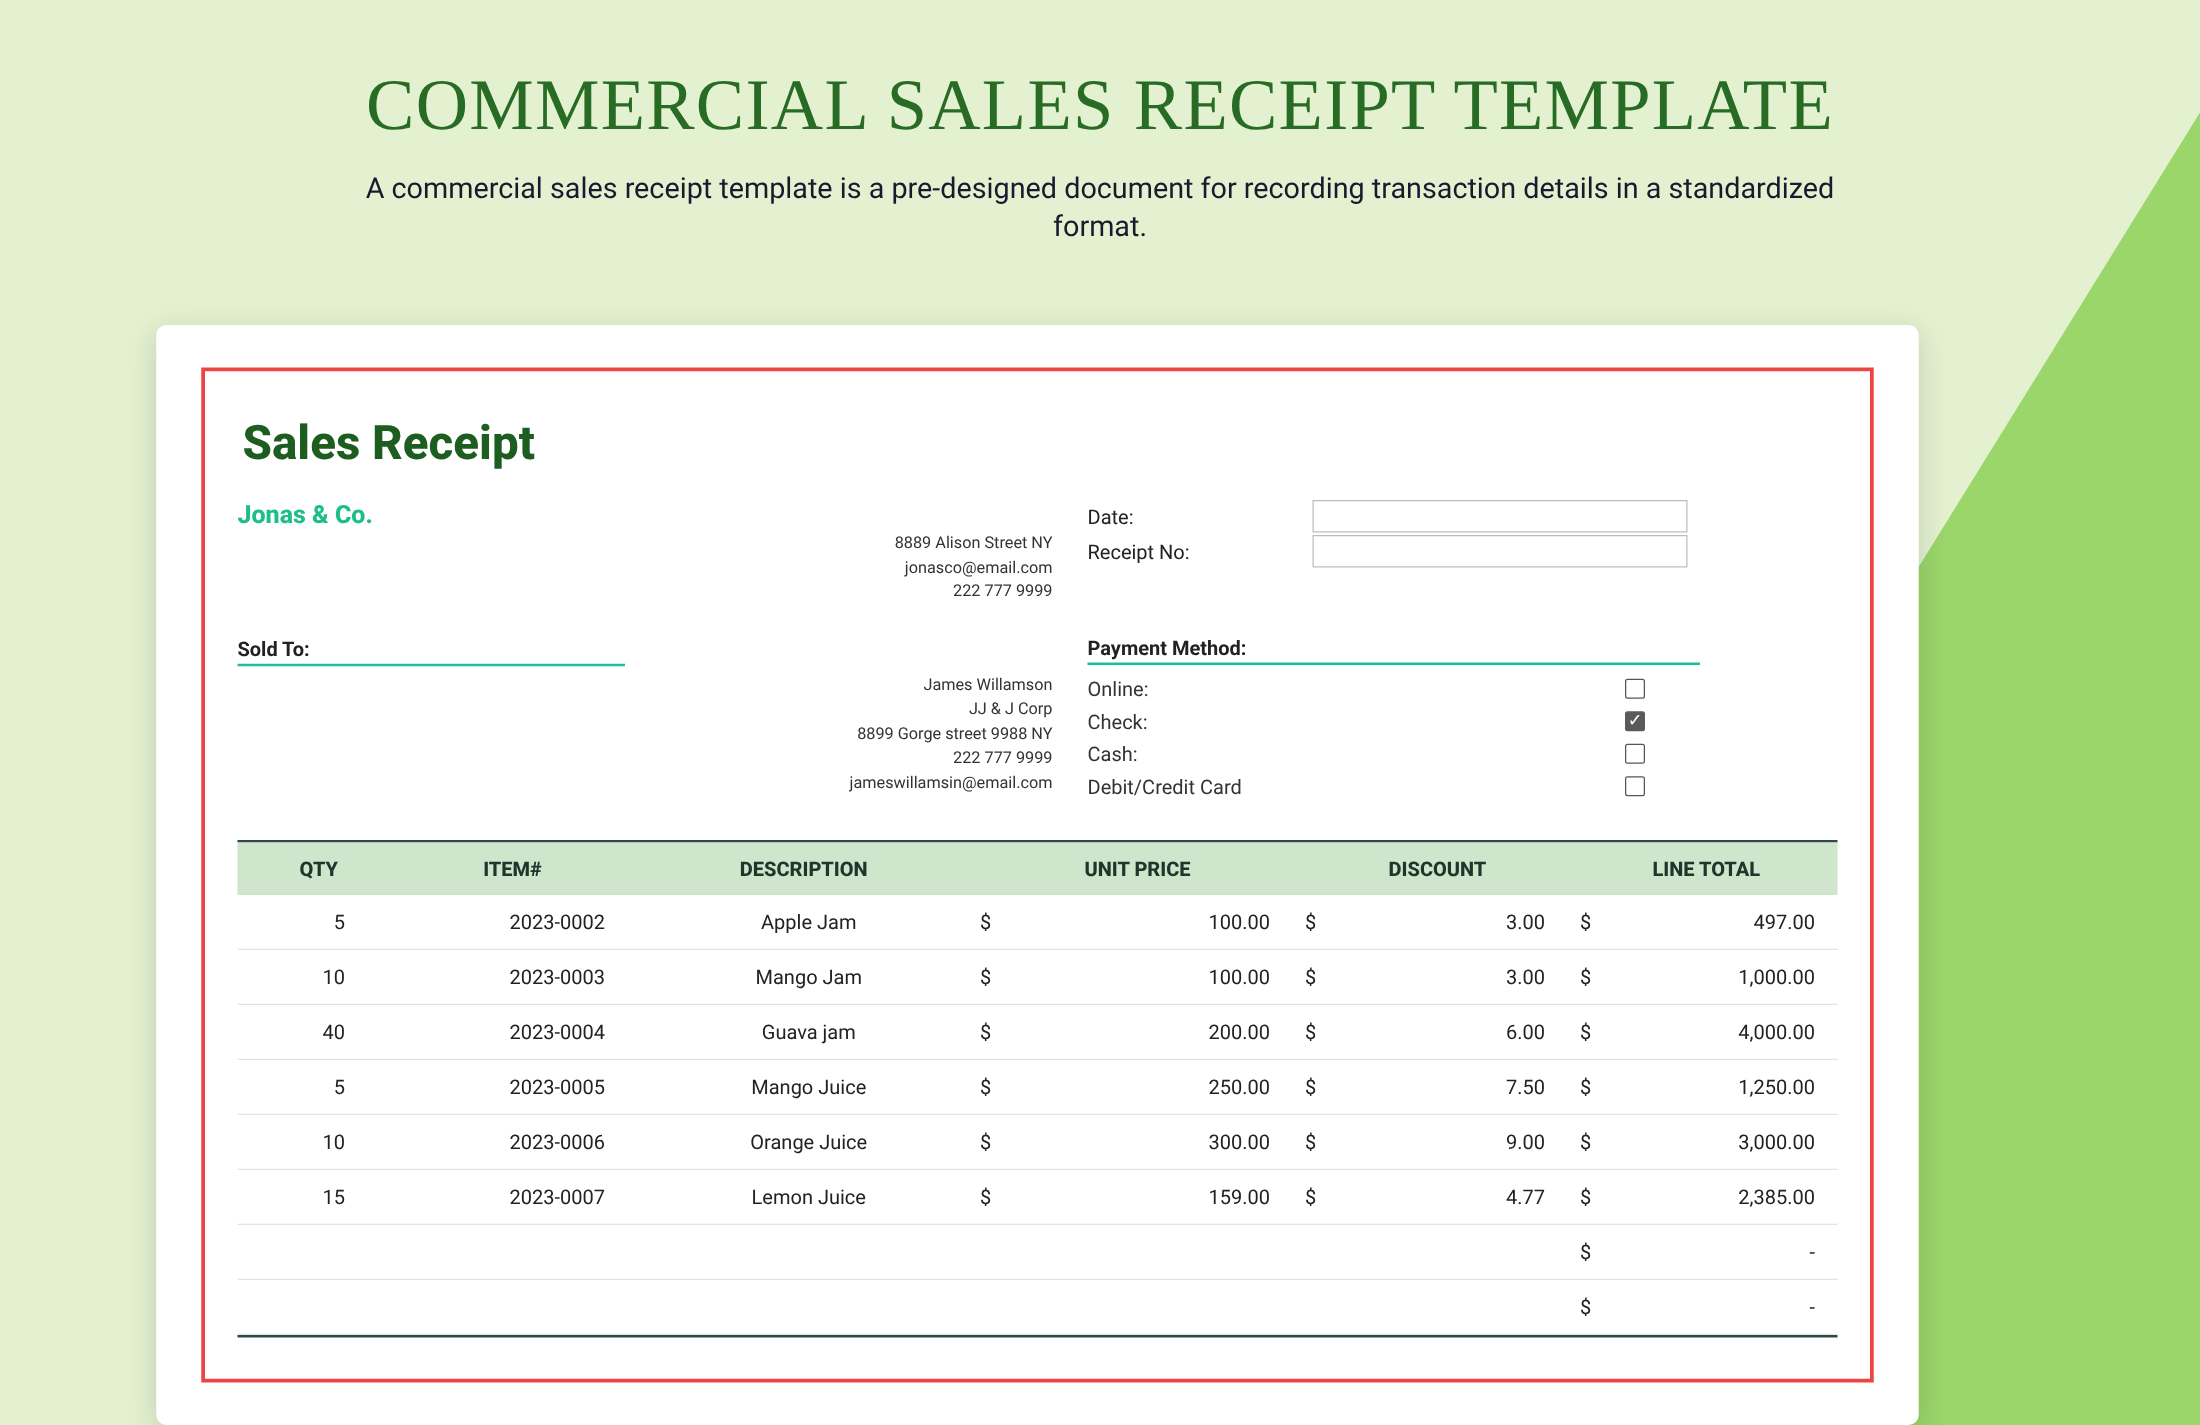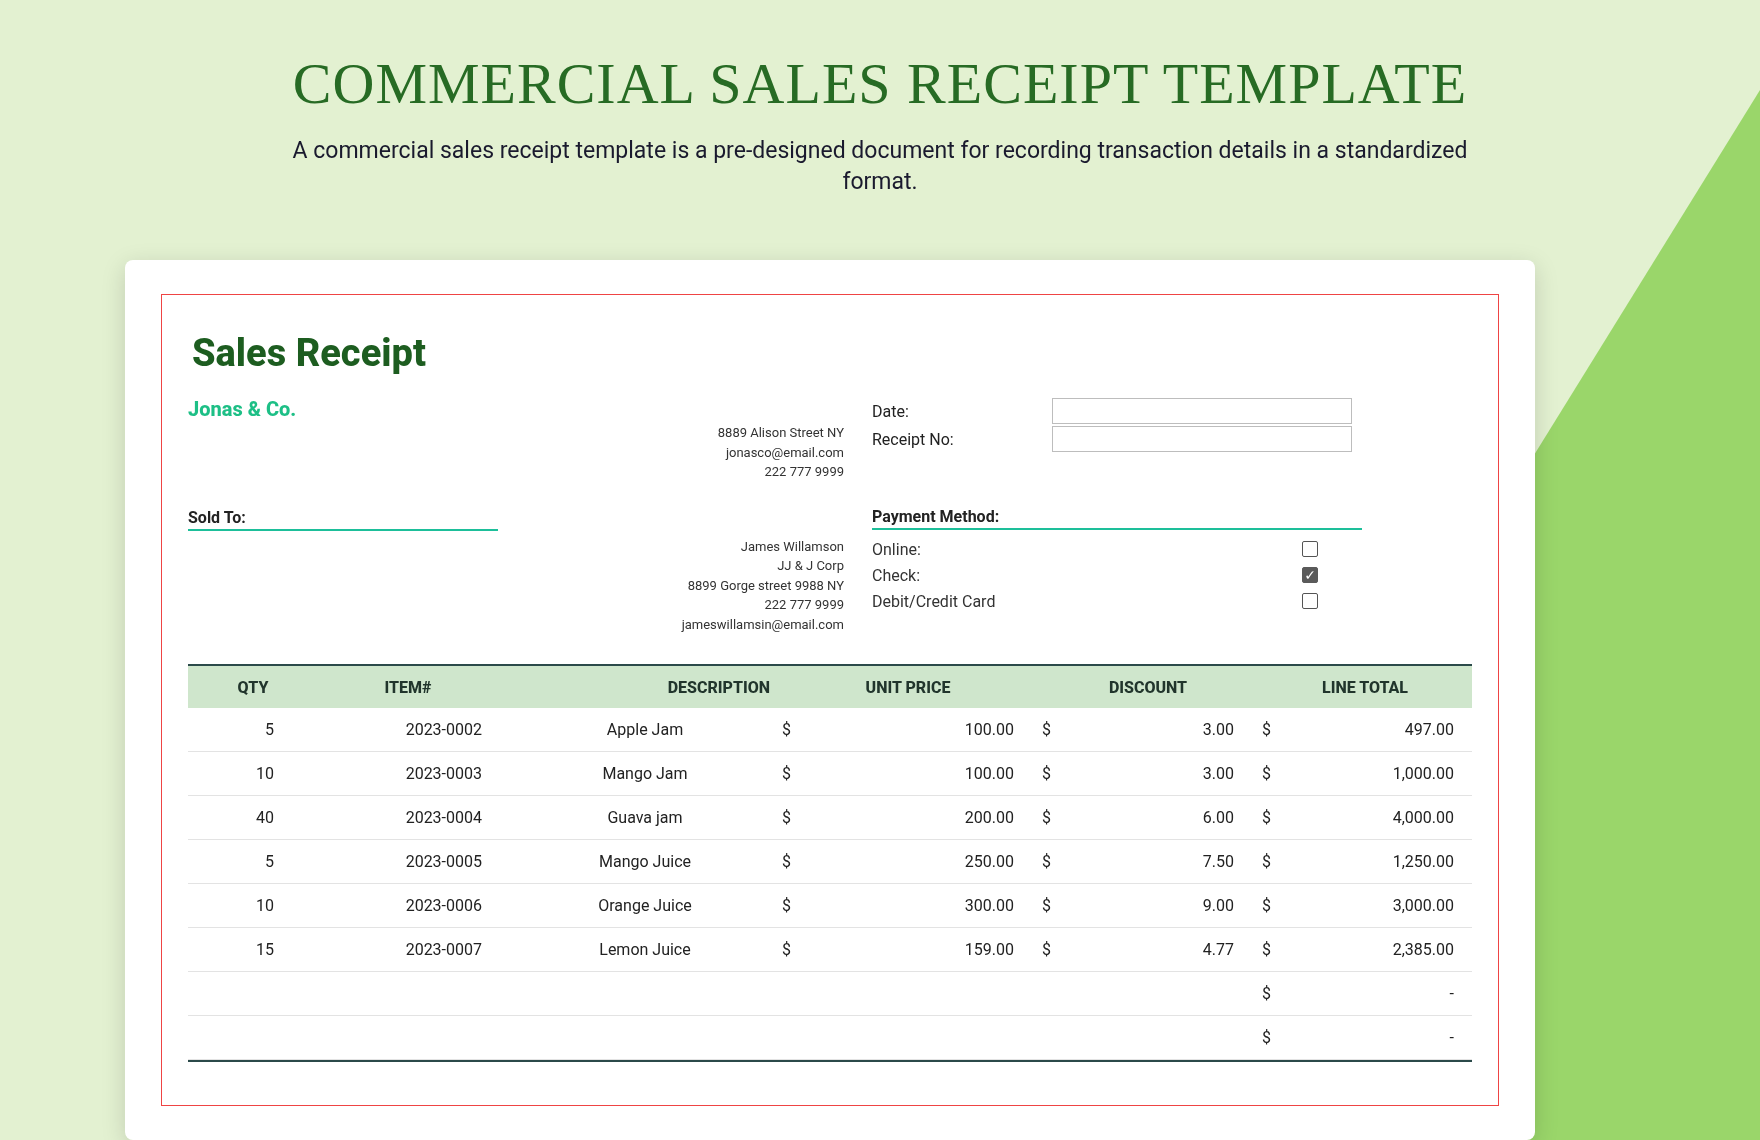--- a/index.html
+++ b/index.html
@@ -41,21 +41,21 @@
     top: 260px;
     left: 125px;
     width: 1410px;
     height: 880px;
     background: #ffffff;
     border-radius: 8px;
     box-shadow: 0 6px 24px rgba(0,0,0,.15);
     padding: 34px 36px;
   }
   .inner-border {
-    border: 1px solid #ef4444;
+    border: 3px solid #ef4444;
     width: 100%;
     height: 100%;
     padding: 36px 26px 0 26px;
     position: relative;
     overflow: hidden;
   }
   .doc-title {
     font-size: 38px;
     font-weight: 800;
     color: #1d5d20;
@@ -96,21 +96,21 @@
     font-size: 14px; line-height: 1;
   }
   .chk.checked { background: #5a5a5a; border-color: #5a5a5a; color: #fff; }
 
   
   .tbl { margin-top: 30px; border-top: 2px solid #2b4a4a; border-bottom: 2px solid #2b4a4a; }
   .thead { display: flex; background: #cfe6cc; height: 42px; align-items: center; font-weight: 800; font-size: 16px; color: #21352c; }
   .col { padding: 0 8px; }
   .c-qty  { width: 130px;  text-align: center; }
   .c-item { width: 180px; text-align: center; }
-  .c-desc { width: 280px; text-align: right; padding-left: 14px; }
+  .c-desc { width: 280px; text-align: center; padding-left: 14px; }
   .c-unit { width: 260px; text-align: center; }
   .c-disc { width: 220px; text-align: center; }
   .c-tot  { flex: 1; text-align: center; }
   .trow {
     display: flex; height: 44px; align-items: center;
     border-bottom: 1px solid #e3e3e3; font-size: 16px; color: #222;
   }
   .v-qty  { width: 130px; text-align: right; padding-right: 44px; }
   .v-item { width: 180px; text-align: right; padding-right: 16px; }
   .v-desc { width: 280px; text-align: center; padding-left: 14px; }
@@ -166,20 +166,24 @@
         <div id="pay-options">
             <div class="pay-row">
               <span class="pay-label">Online:</span>
               <span class="chk"></span>
             </div>
             <div class="pay-row">
               <span class="pay-label">Check:</span>
               <span class="chk checked">✓</span>
             </div>
             <div class="pay-row">
+              <span class="pay-label">Cash:</span>
+              <span class="chk"></span>
+            </div>
+            <div class="pay-row">
               <span class="pay-label">Debit/Credit Card</span>
               <span class="chk"></span>
             </div>
           </div>
       </div>
     </div>
 
     <div class="tbl">
       <div class="thead">
         <div class="col c-qty">QTY</div>

